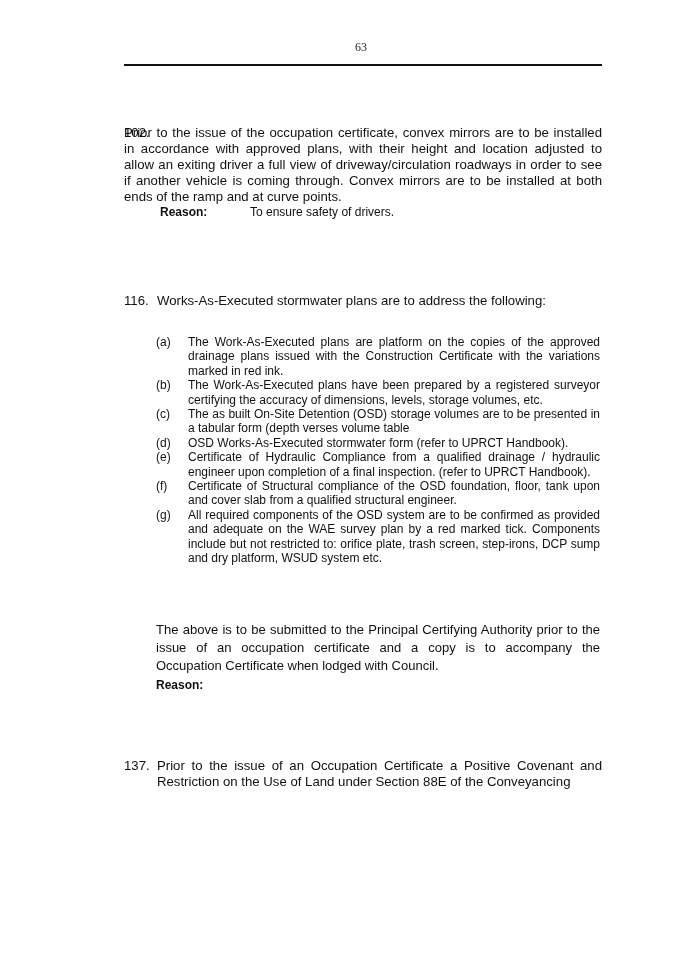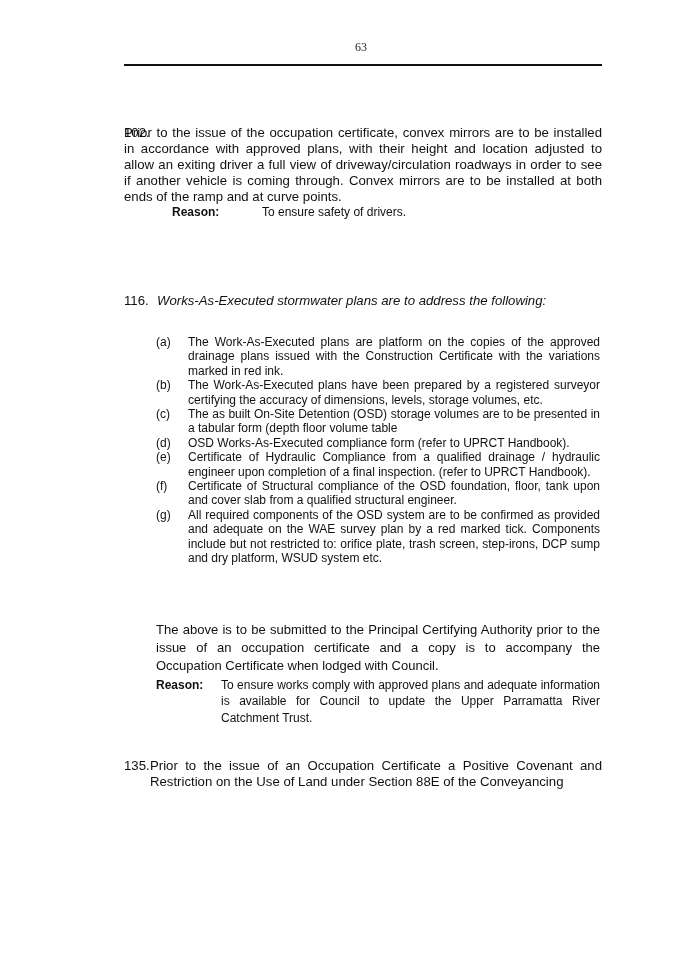--- a/index.html
+++ b/index.html
@@ -6,35 +6,35 @@
   body { width:682px; height:965px; position:relative; overflow:hidden; color:#111; font-family:"Liberation Sans", sans-serif; }
   .page-number { position:absolute; top:40px; left:0; width:722px; text-align:center; font-family:"Liberation Serif", serif; font-size:12px; color:#222; }
   .header-rule { position:absolute; top:64px; left:124px; width:478px; height:2px; background:#111; }
 
   .cond { position:absolute; left:124px; width:478px; font-size:13.2px; line-height:16px; }
   .cond .num { position:absolute; left:0; top:0; }
   .justify { text-align:justify; text-align-last:left; }
 
   #c102 { top:125px; }
   #c102 .body { }
-  #c102 .reason { margin-left:48px; font-size:12px; line-height:15px; margin-top:0px; }
+  #c102 .reason { margin-left:36px; font-size:12px; line-height:15px; margin-top:0px; }
   #c102 .reason b { display:inline-block; width:90px; }
 
   #c103 { top:293px; }
-  #c103 .body { margin-left:33px;font-style:italic; }
+  #c103 .body { margin-left:33px; }
   .items { position:absolute; left:156px; top:335px; width:444px; font-size:12px; line-height:14.4px; }
   .item { position:relative; padding-left:32px; }
   .item .lbl { position:absolute; left:0; top:0; }
   .submit { position:absolute; left:156px; top:621px; width:444px; font-size:13px; line-height:18px; }
   .reason2 { position:absolute; left:156px; top:677px; width:444px; font-size:12px; line-height:16.3px; }
   .reason2 b { position:absolute; left:0; top:0; }
   .reason2 .txt { margin-left:65px; }
 
   #c104 { top:758px; }
-  #c104 .body { margin-left:26px; }
+  #c104 .body { margin-left:33px; }
 </style>
 </head>
 <body>
 
 <div class="page-number">63</div>
 <div class="header-rule"></div>
 
 <div class="cond" id="c102">
   <span class="num">102.</span>
   <div class="body justify">Prior to the issue of the occupation certificate, convex mirrors are to be installed in accordance with approved plans, with their height and location adjusted to allow an exiting driver a full view of driveway/circulation roadways in order to see if another vehicle is coming through.  Convex mirrors are to be installed at both ends of the ramp and at curve points.</div>
@@ -52,43 +52,42 @@
   <div class="item">
       <span class="lbl">(a)</span>
       <div class="justify">The Work-As-Executed plans are platform on the copies of the approved drainage plans issued with the Construction Certificate with the variations marked in red ink.</div>
     </div>
   <div class="item">
       <span class="lbl">(b)</span>
       <div class="justify">The Work-As-Executed plans have been prepared by a registered surveyor certifying the accuracy of dimensions, levels, storage volumes, etc.</div>
     </div>
   <div class="item">
       <span class="lbl">(c)</span>
-      <div class="justify">The as built On-Site Detention (OSD) storage volumes are to be presented in a tabular form (depth floor volume table</div>
+      <div class="justify">The as built On-Site Detention (OSD) storage volumes are to be presented in a tabular form (depth verses volume table</div>
     </div>
   <div class="item">
       <span class="lbl">(d)</span>
-      <div class="justify">OSD Works-As-Executed compliance form (refer to UPRCT Handbook).</div>
+      <div class="justify">OSD Works-As-Executed stormwater form (refer to UPRCT Handbook).</div>
     </div>
   <div class="item">
       <span class="lbl">(e)</span>
       <div class="justify">Certificate of Hydraulic Compliance from a qualified drainage / hydraulic engineer upon completion of a final inspection. (refer to UPRCT Handbook).</div>
     </div>
   <div class="item">
       <span class="lbl">(f)</span>
       <div class="justify">Certificate of Structural compliance of the OSD foundation, floor, tank upon and cover slab from a qualified structural engineer.</div>
     </div>
   <div class="item">
       <span class="lbl">(g)</span>
       <div class="justify">All required components of the OSD system are to be confirmed as provided and adequate on the WAE survey plan by a red marked tick. Components include but not restricted to: orifice plate, trash screen, step-irons, DCP sump and dry platform, WSUD system etc.</div>
     </div>
 </div>
 
 <div class="submit justify">The above is to be submitted to the Principal Certifying Authority prior to the issue of an occupation certificate and a copy is to accompany the Occupation Certificate when lodged with Council.</div>
 
 <div class="reason2">
   <b>Reason:</b>
-  <div class="txt justify">To ensure works comply with approved plans and adequate information is available for Council to update the Upper Parramatta River Catchment Trust.</div>
 </div>
 
 <div class="cond" id="c104">
-  <span class="num">135.</span>
+  <span class="num">137.</span>
   <div class="body justify">Prior to the issue of an Occupation Certificate a Positive Covenant and Restriction on the Use of Land under Section 88E of the Conveyancing</div>
 </div>
 
 </body></html>

